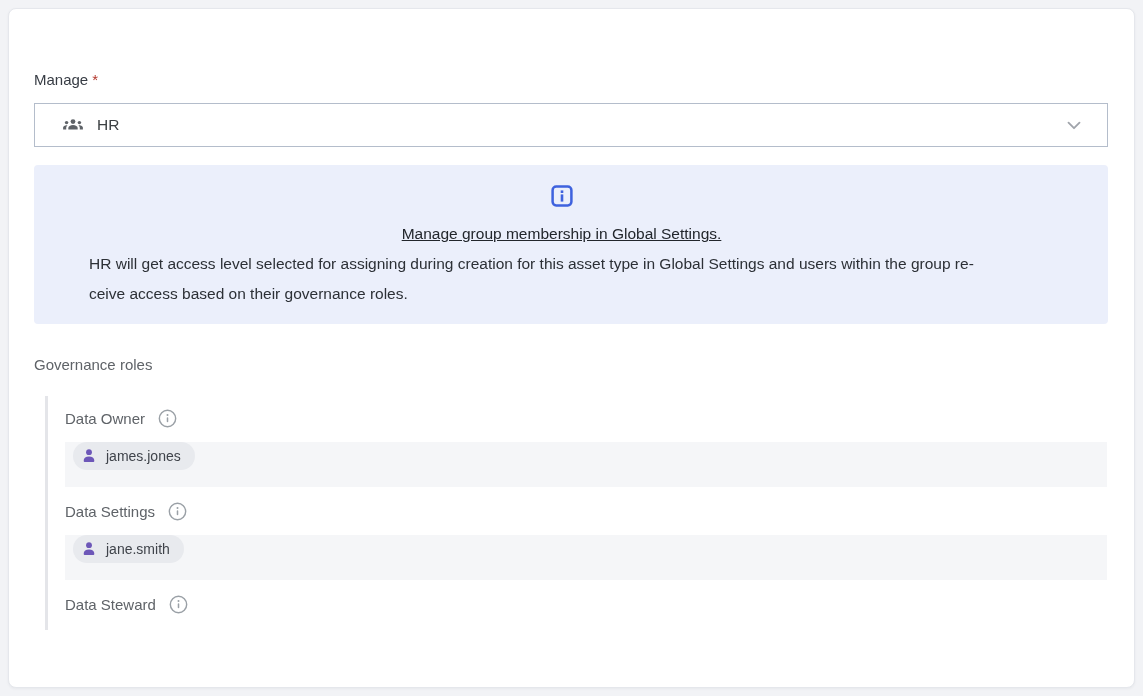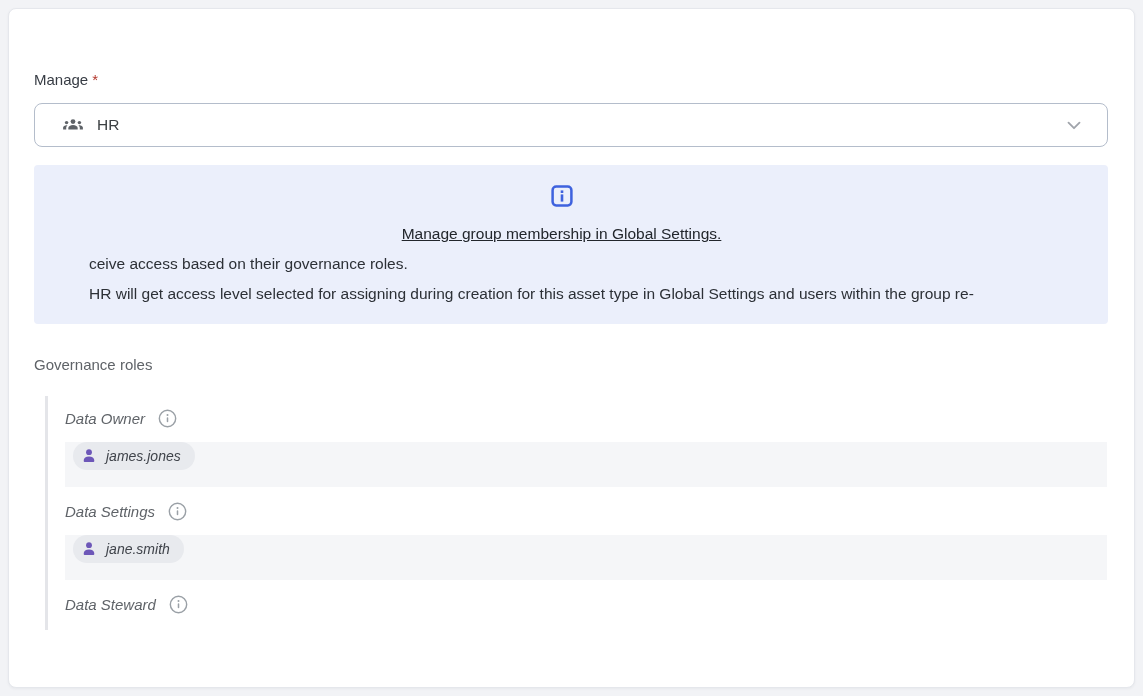--- a/index.html
+++ b/index.html
@@ -29,21 +29,21 @@
     font-size: 15px;
     line-height: 18px;
     color: #373c44;
   }
   .required-mark { color: #b3362c; margin-left: 4px; }
   .dropdown {
     margin-top: 14px;
     width: 1074px;
     height: 44px;
     border: 1px solid #b4bdcb;
-    border-radius: 8px;
+    border-radius: 0;
     background: #fff;
     display: flex;
     align-items: center;
     padding: 0 22px 0 27px;
     cursor: pointer;
   }
   .dropdown .value {
     margin-left: 13px;
     font-size: 15.5px;
     color: #3c4043;
@@ -80,21 +80,20 @@
     margin-top: 32px;
     font-size: 15px;
     line-height: 18px;
     color: #5f6368;
   }
   .gov-section {
     margin-top: 22px;
     margin-left: 11px;
     border-left: 3px solid #e4e5e9;
     padding: 13px 16px 2px 17px;
-    font-style: italic;
   }
   .role-label {
     display: flex;
     align-items: center;
     gap: 13px;
     font-size: 15px;
     line-height: 18px;
     color: #5f6368;
     margin-bottom: 14px;
   }
@@ -152,22 +151,22 @@
     <div class="info-header">
       <span class="icon">
         <svg width="22" height="22" viewBox="0 0 22 22">
           <rect x="1.6" y="1.6" width="18.8" height="18.8" rx="3.6" fill="none" stroke="#3e62de" stroke-width="2.5"></rect>
           <rect x="9.7" y="5.4" width="2.6" height="2.6" fill="#3e62de"></rect>
           <rect x="9.7" y="9.4" width="2.6" height="7.2" fill="#3e62de"></rect>
         </svg>
       </span>
       <a class="info-link">Manage group membership in Global Settings.</a>
     </div>
+    <div class="info-body-line">HR will get access level selected for assigning during creation for this asset type in Global Settings and users within the group re-</div>
     <div class="info-body-line">ceive access based on their governance roles.</div>
-    <div class="info-body-line">HR will get access level selected for assigning during creation for this asset type in Global Settings and users within the group re-</div>
   </div>
 
   <div class="gov-label">Governance roles</div>
 
   <div class="gov-section">
 
     <div class="role-label">
       <span>Data Owner</span>
       <span class="icon info-circle">
         <svg width="19" height="19" viewBox="0 0 20 20">

